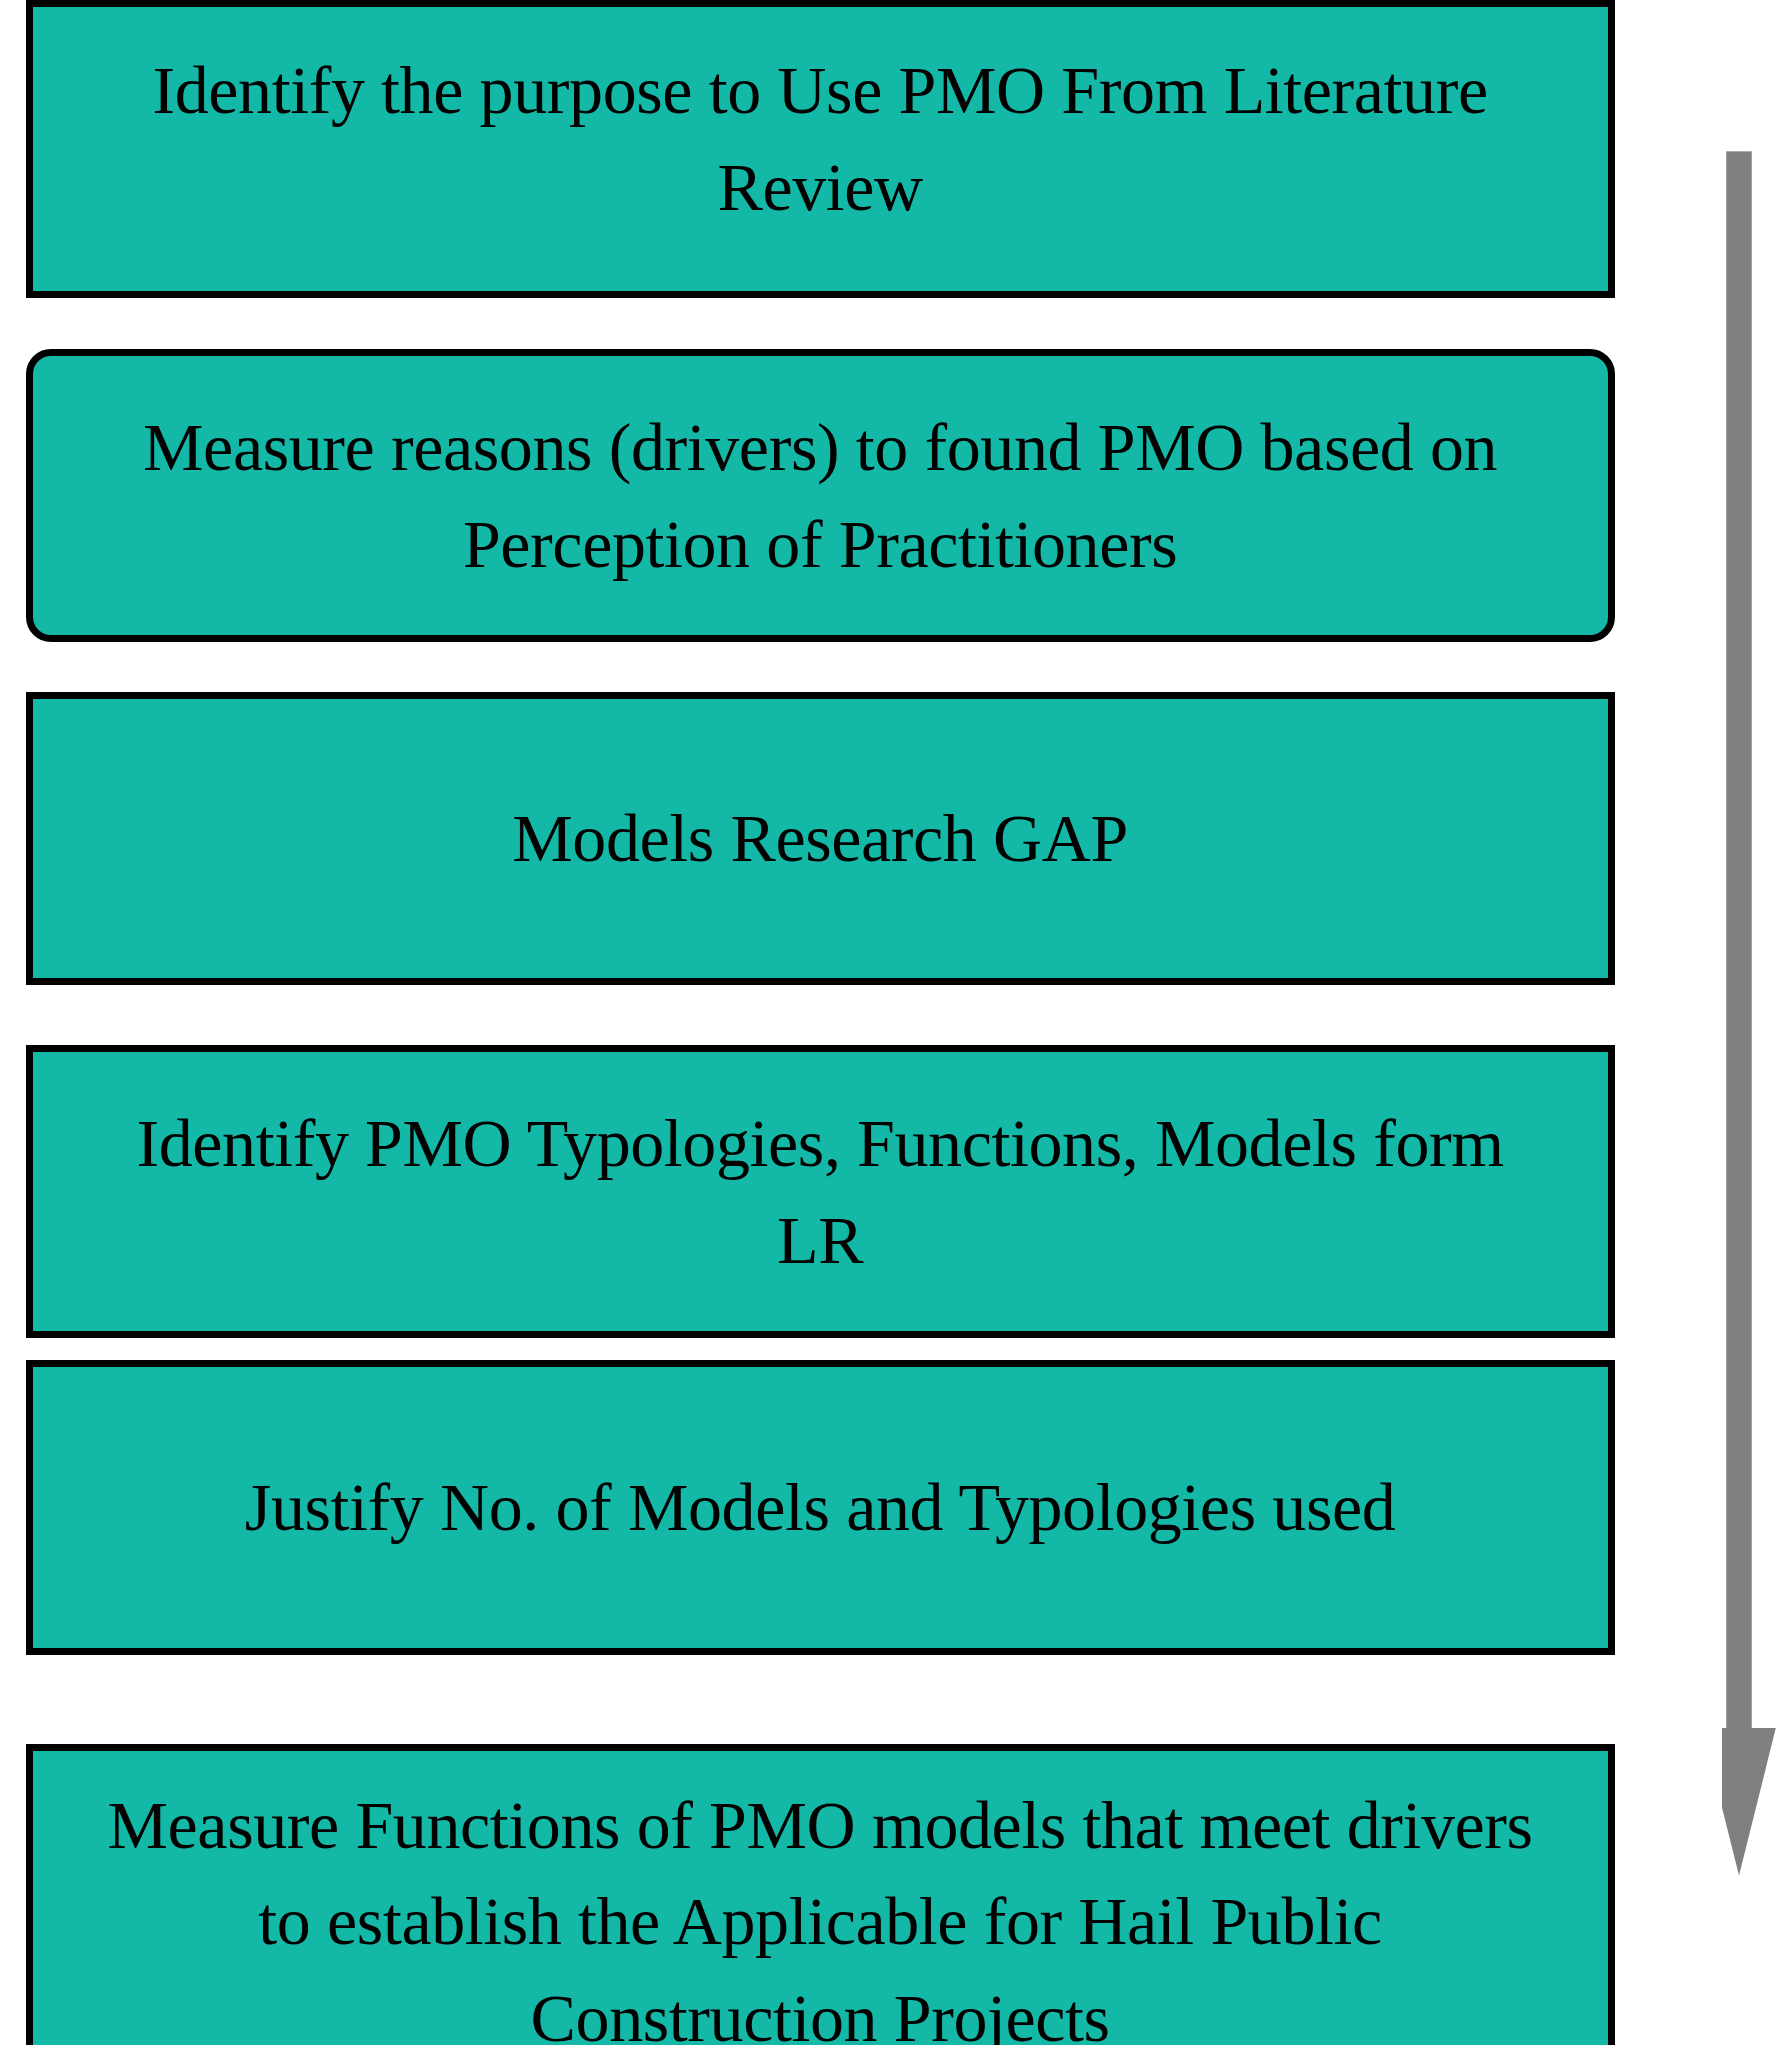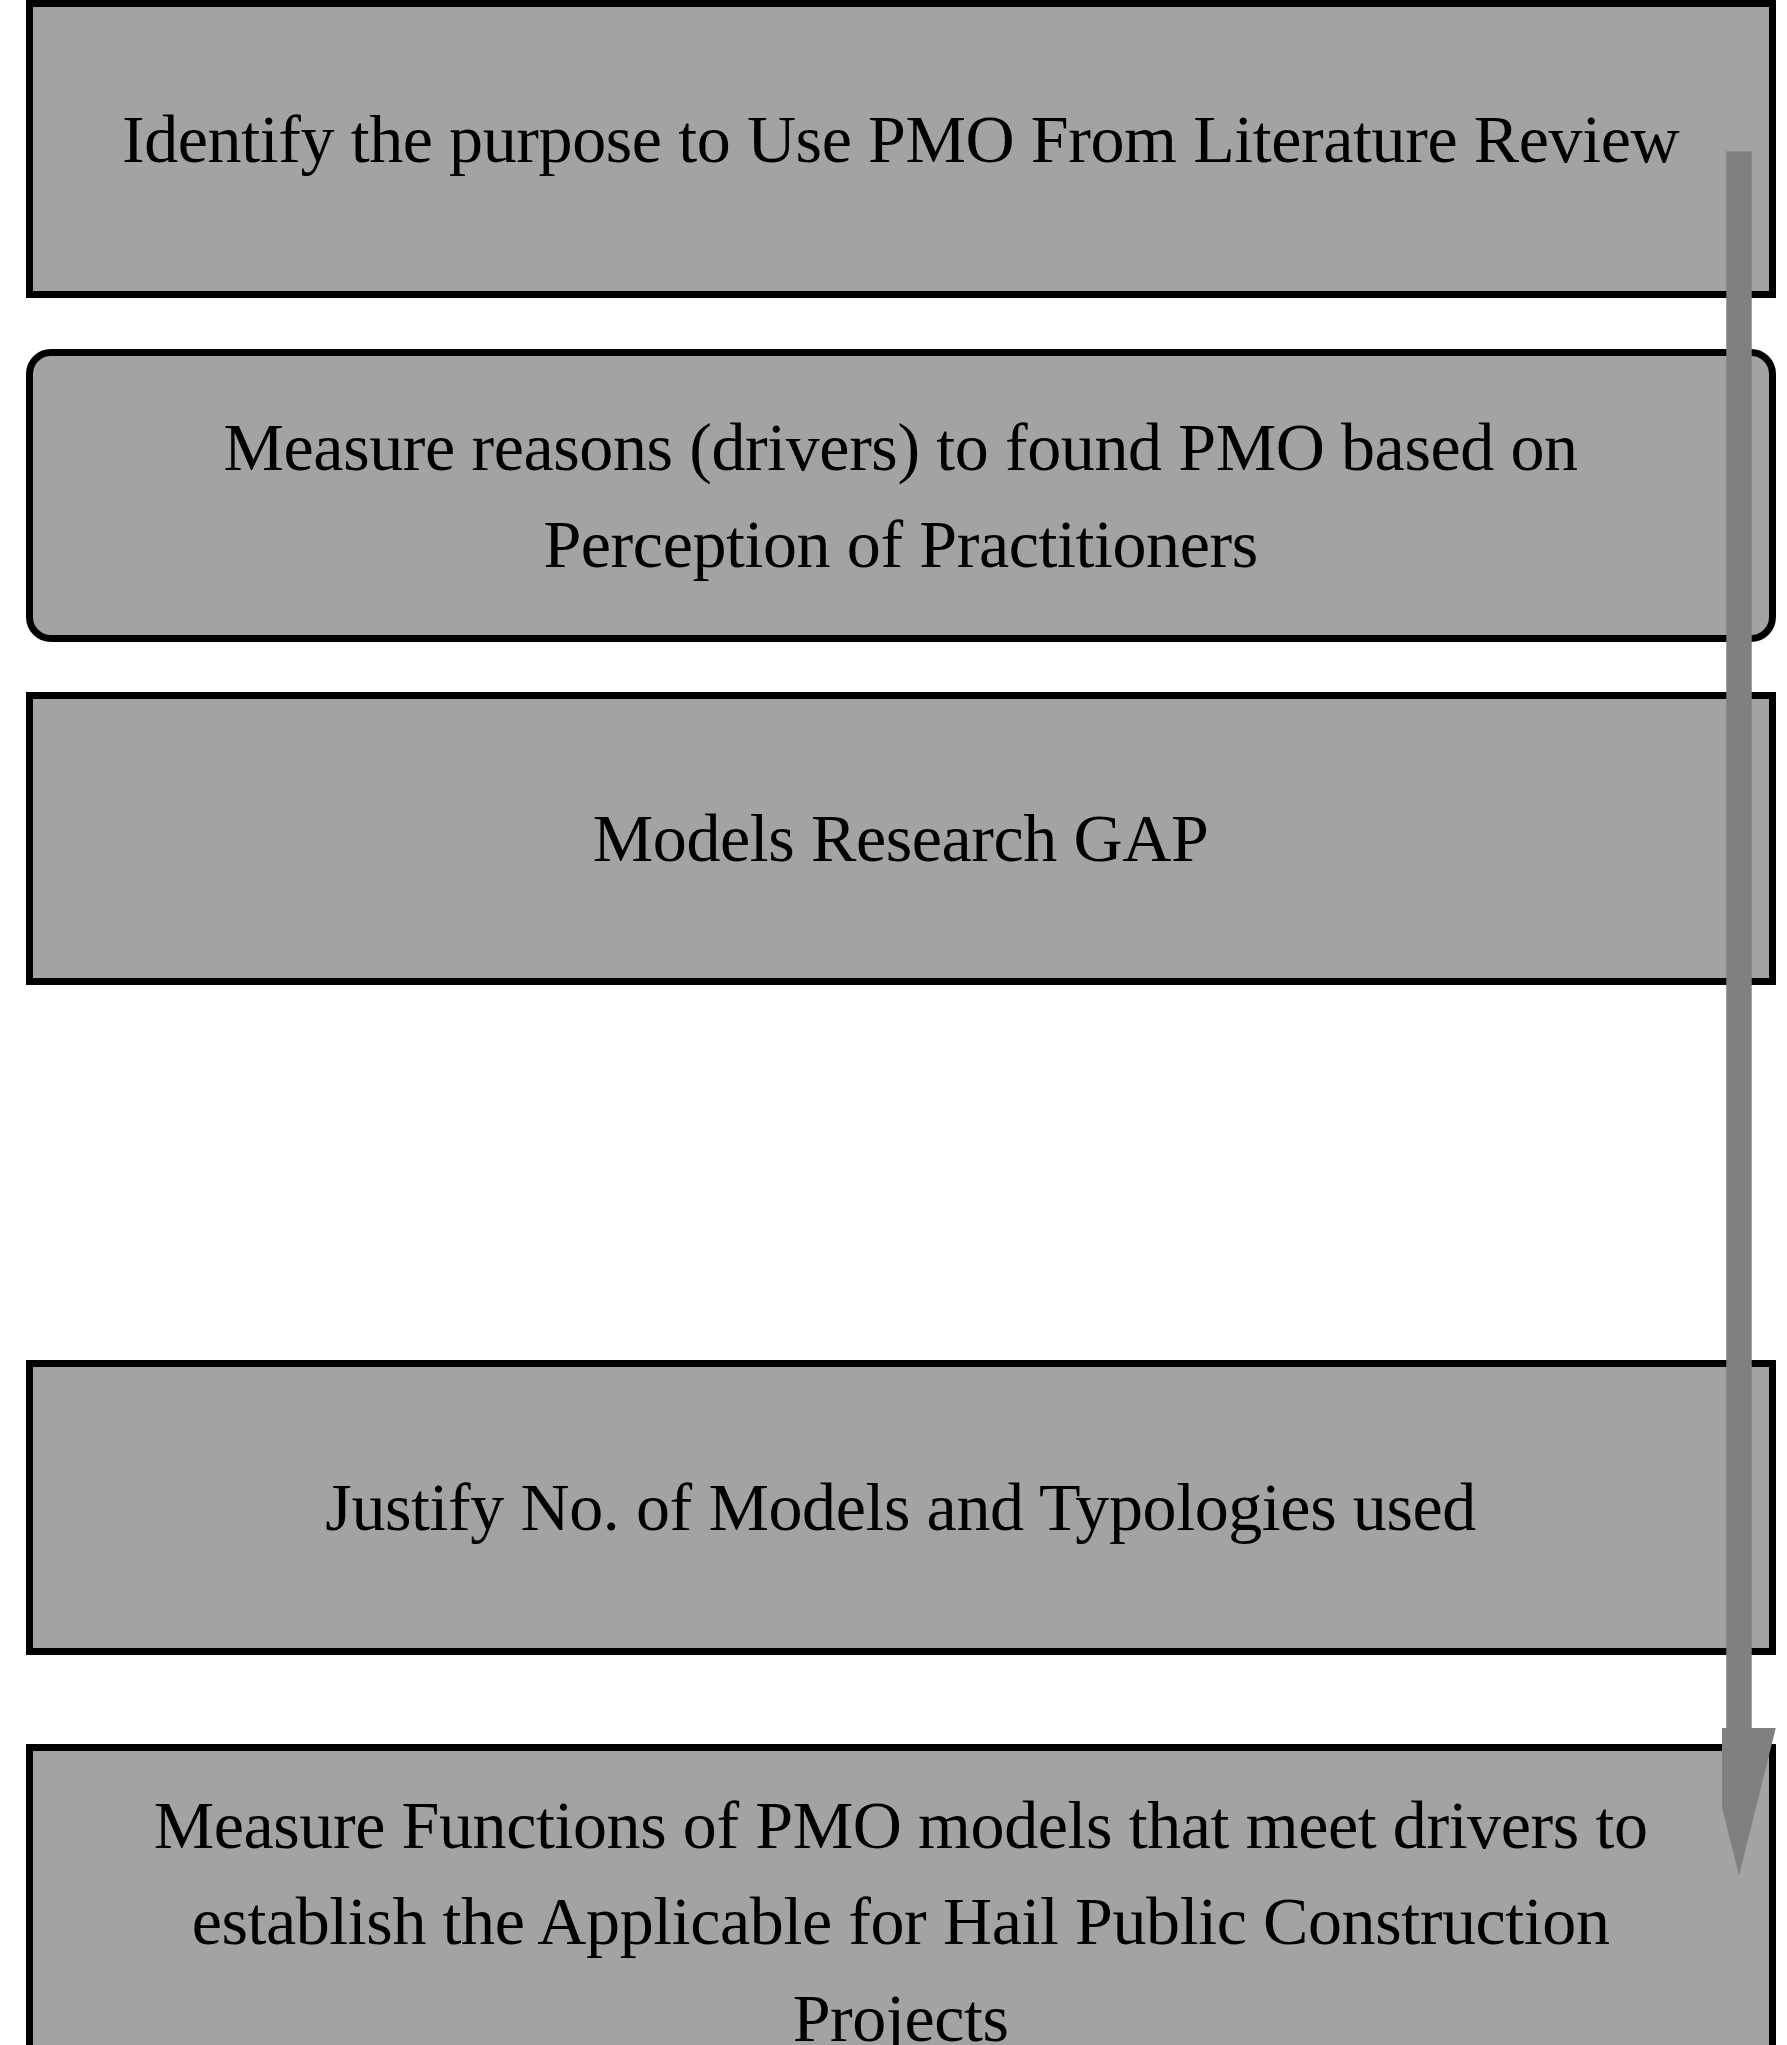--- a/index.html
+++ b/index.html
@@ -19,24 +19,24 @@
     width: 1788px;
     height: 2046px;
     background: #ffffff;
     overflow: hidden;
   }
 
   
   .node {
     position: absolute;
     left: 25.6px;
-    width: 1750px;              
+    width: 1589px;              
     box-sizing: border-box;
     border: 7px solid #000000;
-    background: #a3a3a3;
+    background: #14b8a6;
     display: flex;
     align-items: center;
     justify-content: center;
     text-align: center;
     z-index: 2;
   }
 
   .node-label {
     display: block;
     width: 92%;
@@ -81,20 +81,23 @@
   </div>
 
   <div class="node" id="node-2">
     <span class="node-label">Measure reasons (drivers) to found PMO based on Perception of Practitioners</span>
   </div>
 
   <div class="node" id="node-3">
     <span class="node-label">Models Research GAP</span>
   </div>
 
+  <div class="node" id="node-4">
+    <span class="node-label">Identify PMO Typologies, Functions, Models form LR</span>
+  </div>
 
   <div class="node" id="node-5">
     <span class="node-label">Justify No. of Models and Typologies used</span>
   </div>
 
   <div class="node" id="node-6">
     <span class="node-label">Measure Functions of PMO models that meet drivers to establish the Applicable for Hail Public Construction Projects</span>
   </div>
 
   <div id="flow-arrow">

